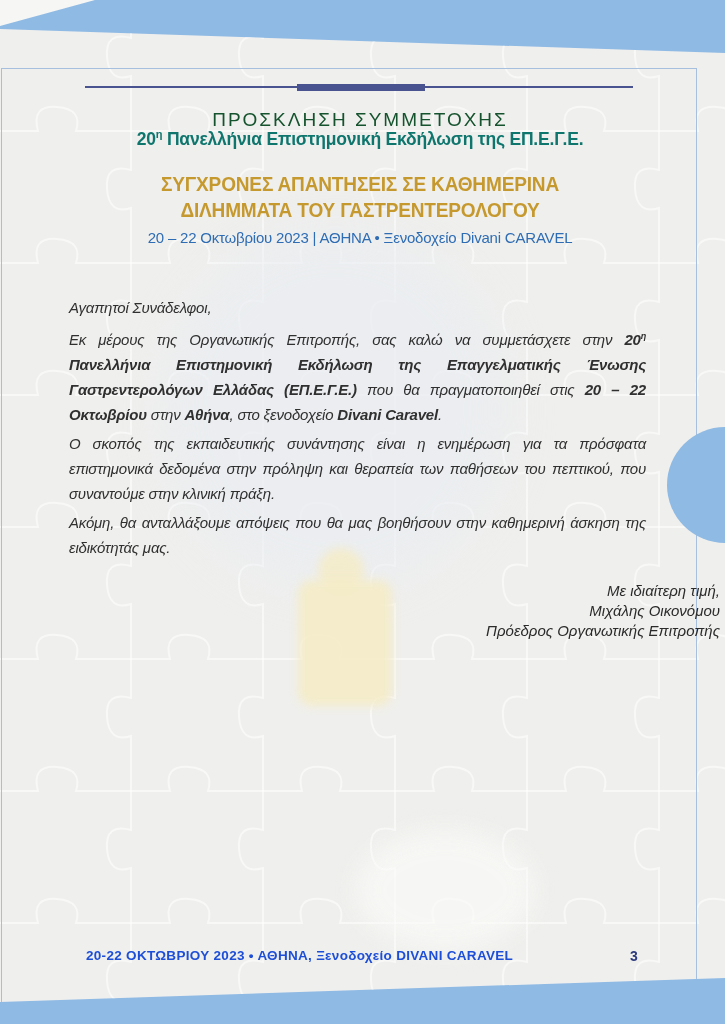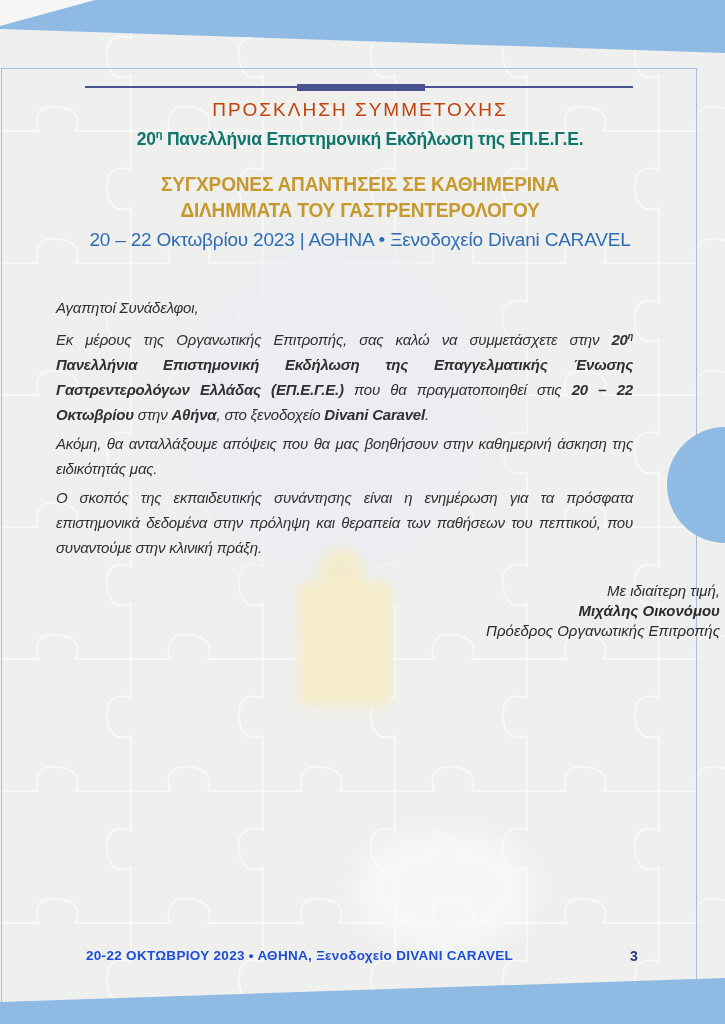--- a/index.html
+++ b/index.html
@@ -35,40 +35,40 @@
     position:absolute;left:1px;top:68px;width:694px;height:956px;
     border:1px solid #A6BFDE;z-index:1;
   }
   .side-circle{
     position:absolute;left:667px;top:427px;width:116px;height:116px;border-radius:50%;
     background:#8FBAE4;z-index:6;
   }
   .hstack{position:absolute;left:0;right:5px;text-align:center;z-index:3;}
   .rule{position:absolute;left:85px;top:86px;width:548px;height:2px;background:#49538F;z-index:3;}
   .rule-accent{position:absolute;left:297px;top:84px;width:128px;height:7px;background:#49538F;z-index:3;}
-  .kicker{top:99px;font-size:19px;letter-spacing:2px;color:#c2410c;}
+  .kicker{top:109px;font-size:19px;letter-spacing:2px;color:#14532d;}
   .subtitle{top:128px;font-size:17.5px;color:#0f766e;letter-spacing:-.2px;font-weight:bold;}
   .subtitle sup{font-size:11px;}
   .gold{top:171px;font-size:20.5px;line-height:26px;font-weight:bold;color:#C6992F;
         transform:scaleX(.93);transform-origin:50% 0;letter-spacing:-.2px;}
-  .dateline{top:229px;font-size:19px;color:#2E6CB4;letter-spacing:-.2px;}
+  .dateline{top:229px;font-size:15px;color:#2E6CB4;letter-spacing:-.2px;}
   .bodytext{
-    position:absolute;left:56px;top:295px;width:577px;z-index:3;
+    position:absolute;left:69px;top:295px;width:577px;z-index:3;
     font-style:italic;font-size:15px;line-height:25px;color:#303030;
     letter-spacing:-.2px;
   }
   .bodytext p{margin:0 0 4px 0;text-align:justify;}
   .bodytext p.nojust{text-align:left;}
   .bodytext .b{font-weight:bold;}
   .bodytext sup{font-size:9px;}
   .signature{
     position:absolute;left:160px;top:581px;width:560px;text-align:right;z-index:3;
     font-style:italic;font-size:15px;line-height:20px;color:#2B2B2B;
   }
-  .signature .b{font-weight:bold;}
+  .signature .b{font-weight:normal;}
   .footer-line{
     position:absolute;left:86px;top:948px;z-index:3;
     font-size:13.5px;font-weight:bold;color:#1d4ed8;letter-spacing:.3px;
   }
   .page-number{
     position:absolute;left:626px;top:948px;z-index:3;width:16px;text-align:center;
     font-size:14px;font-weight:bold;color:#2C3A7E;
   }
 </style>
 </head>
@@ -105,22 +105,22 @@
   <div class="hstack gold">
     <div>ΣΥΓΧΡΟΝΕΣ ΑΠΑΝΤΗΣΕΙΣ ΣΕ ΚΑΘΗΜΕΡΙΝΑ</div>
     <div>ΔΙΛΗΜΜΑΤΑ ΤΟΥ ΓΑΣΤΡΕΝΤΕΡΟΛΟΓΟΥ</div>
   </div>
 
   <div class="hstack dateline">20 – 22 Οκτωβρίου 2023 | ΑΘΗΝΑ • Ξενοδοχείο Divani CARAVEL</div>
 
   <div class="bodytext">
       <p class="nojust"><span>Αγαπητοί Συνάδελφοι,</span></p>
       <p><span>Εκ μέρους της Οργανωτικής Επιτροπής, σας καλώ να συμμετάσχετε στην </span><span class="b">20</span><sup class="b">η</sup><span class="b"> Πανελλήνια Επιστημονική Εκδήλωση της Επαγγελματικής Ένωσης Γαστρεντερολόγων Ελλάδας (ΕΠ.Ε.Γ.Ε.)</span><span> που θα πραγματοποιηθεί στις </span><span class="b">20 – 22 Οκτωβρίου</span><span> στην </span><span class="b">Αθήνα</span><span>, στο ξενοδοχείο </span><span class="b">Divani Caravel</span><span>.</span></p>
+      <p><span>Ο σκοπός της εκπαιδευτικής συνάντησης είναι η ενημέρωση για τα πρόσφατα επιστημονικά δεδομένα στην πρόληψη και θεραπεία των παθήσεων του πεπτικού, που συναντούμε στην κλινική πράξη.</span></p>
       <p><span>Ακόμη, θα ανταλλάξουμε απόψεις που θα μας βοηθήσουν στην καθημερινή άσκηση της ειδικότητάς μας.</span></p>
-      <p><span>Ο σκοπός της εκπαιδευτικής συνάντησης είναι η ενημέρωση για τα πρόσφατα επιστημονικά δεδομένα στην πρόληψη και θεραπεία των παθήσεων του πεπτικού, που συναντούμε στην κλινική πράξη.</span></p>
     </div>
 
   <div class="signature">
       <div>Με ιδιαίτερη τιμή,</div>
       <div class="b">Μιχάλης Οικονόμου</div>
       <div>Πρόεδρος Οργανωτικής Επιτροπής</div>
     </div>
 
   <div class="footer-line">20-22 ΟΚΤΩΒΡΙΟΥ 2023 • ΑΘΗΝΑ, Ξενοδοχείο DIVANI CARAVEL</div>
   <div class="page-number">3</div>

